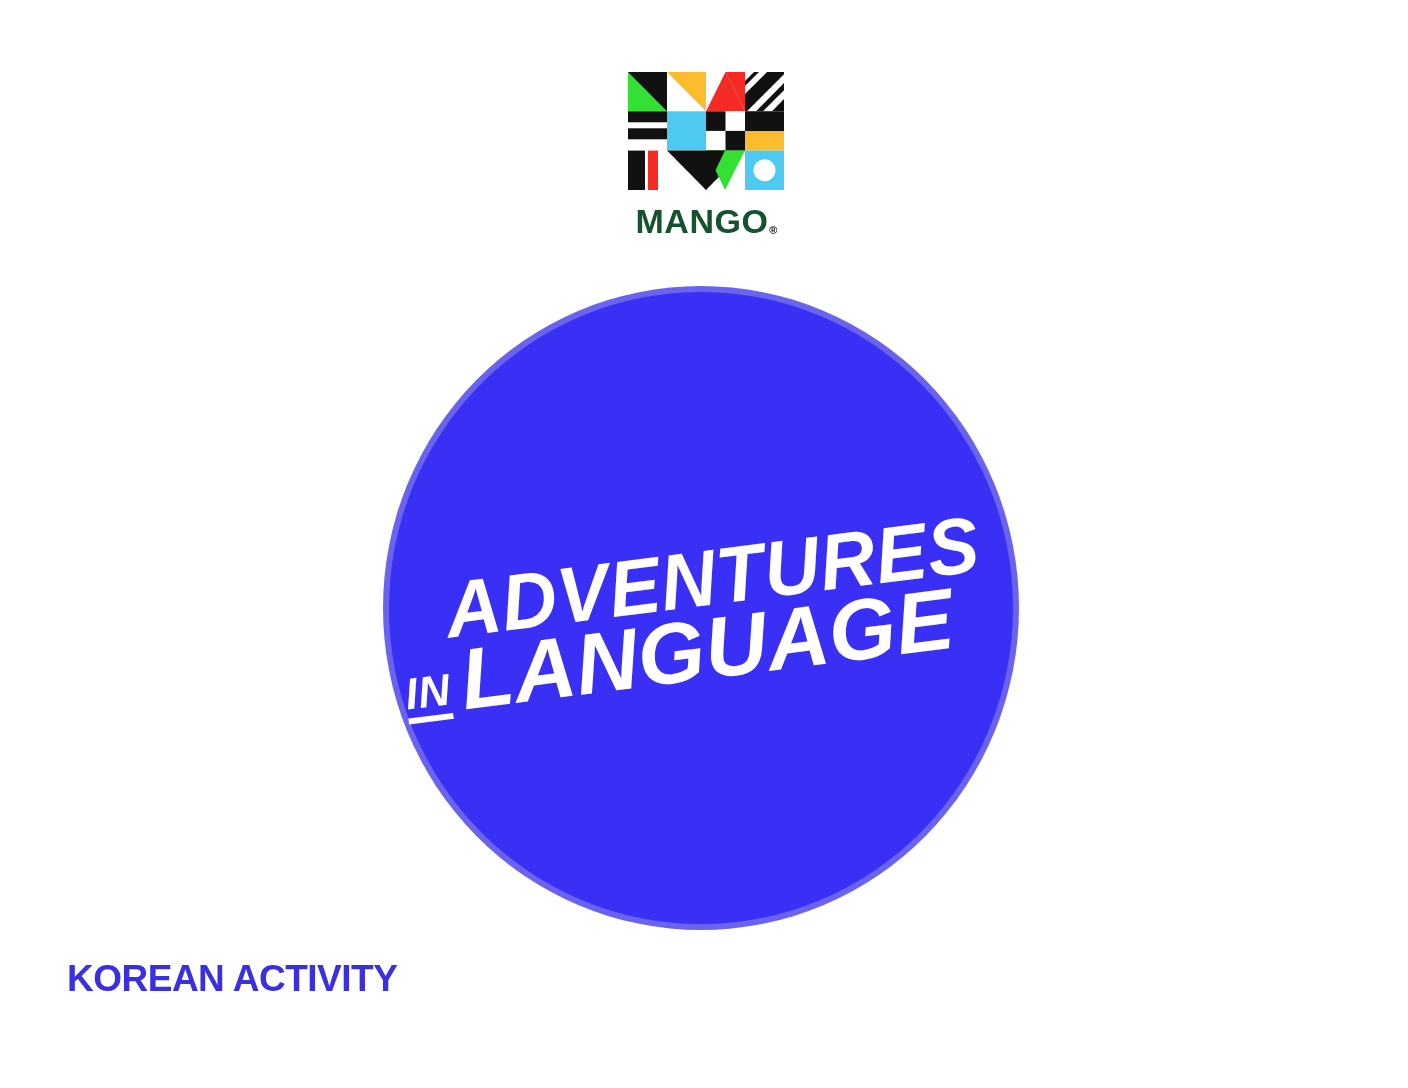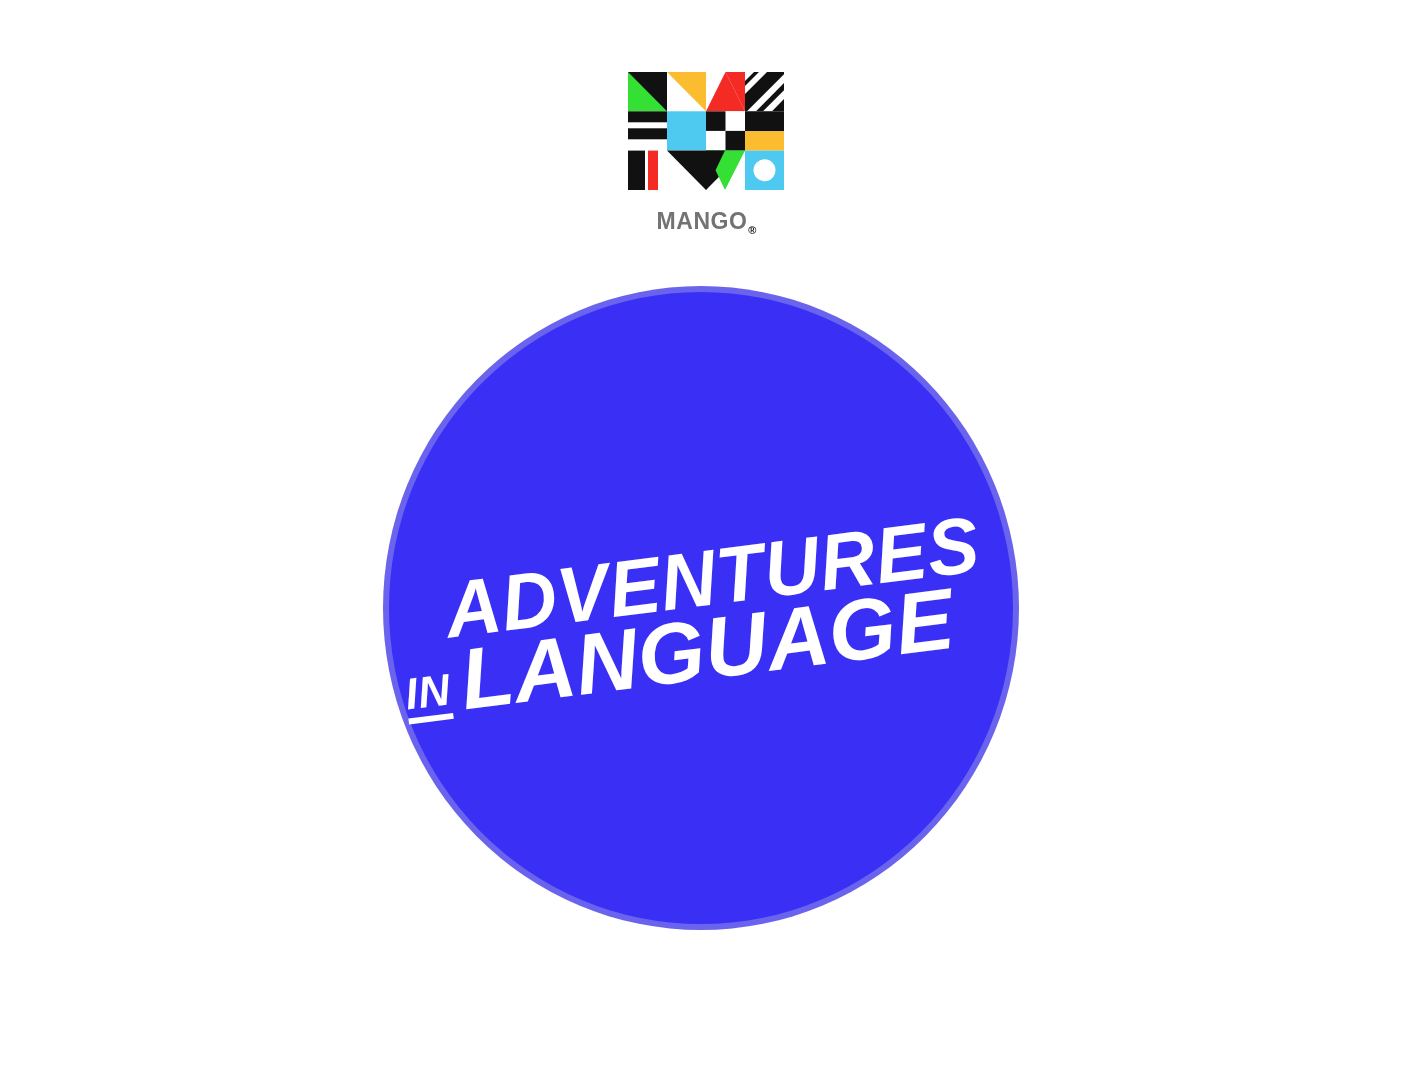--- a/index.html
+++ b/index.html
@@ -31,23 +31,23 @@
   }
   #mango-wordmark {
     margin-top: 14px;
     text-align: center;
     position: relative;
     height: 34px;
   }
   #mango-wordmark .word {
     font-family: "Liberation Sans", sans-serif;
     font-weight: bold;
-    font-size: 23px;
+    font-size: 34px;
     letter-spacing: 0.5px;
-    color: #737373;
+    color: #14532d;
     line-height: 34px;
     display: inline-block;
   }
   #mango-wordmark .reg {
     font-size: 11px;
     font-weight: bold;
     color: #111111;
     vertical-align: bottom;
     position: relative;
     top: -2px;
@@ -252,13 +252,14 @@
       <span class="hl-line" id="hl-second">
         <span id="hl-in">IN</span>
         <span id="hl-language">LANGUAGE</span>
       </span>
     </div>
 
   </div>
 </div>
 
 <div id="footer">
+  <h1 id="activity-title" style="color: rgb(58, 48, 224);">KOREAN ACTIVITY</h1>
 </div>
 
 </body></html>

